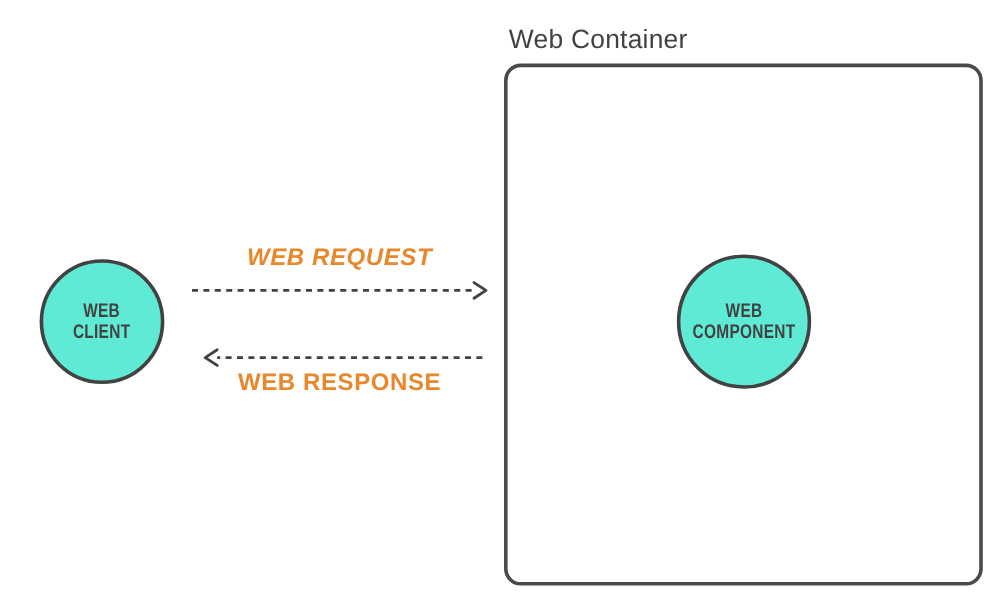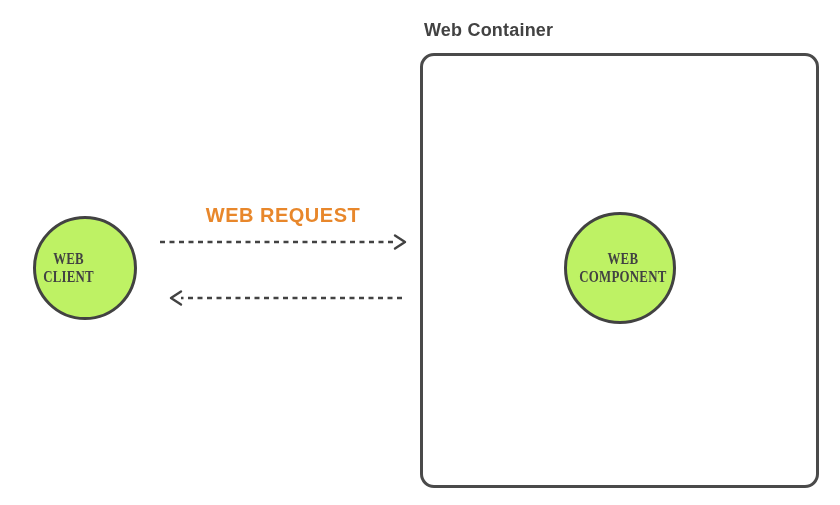--- a/index.html
+++ b/index.html
@@ -12,45 +12,45 @@
     position: relative;
     width: 840px;
     height: 505px;
     background: #ffffff;
     overflow: hidden;
   }
   .container-title {
     position: absolute;
     left: 424px;
     top: 20px;
-    font-size: 18px;
-    font-weight: bold;
+    font-size: 22px;
+    font-weight: normal;
     color: #424242;
     letter-spacing: 0.2px;
   }
   .container-box {
     position: absolute;
     left: 420px;
     top: 53px;
     width: 399px;
     height: 435px;
     border: 3px solid #4a4a4a;
     border-radius: 14px;
     box-sizing: border-box;
     background: #ffffff;
   }
   .node-circle {
     position: absolute;
     border: 3.5px solid #424242;
     border-radius: 50%;
     box-sizing: border-box;
-    background: #bef264;
+    background: #5eead4;
     display: flex;
     align-items: center;
-    font-family: Liberation Serif, serif;
+    justify-content: center;
   }
   .node-circle.client {
     left: 33px;
     top: 216px;
     width: 104px;
     height: 104px;
   }
   .node-circle.component {
     left: 564px;
     top: 212px;
@@ -77,21 +77,21 @@
   .flow-label {
     position: absolute;
     left: 160px;
     width: 246px;
     text-align: center;
     font-weight: bold;
     font-size: 20px;
     letter-spacing: 0.5px;
     white-space: nowrap;
   }
-  .flow-label.request  { top: 204px; color: #e8872b; }
+  .flow-label.request  { top: 204px; color: #e8872b; font-style: italic; }
   .flow-label.protocol { top: 261px; color: #1e87e5; letter-spacing: 2px; }
   .flow-label.response { top: 308px; color: #e8872b; }
 </style>
 </head>
 <body>
 
 <div class="canvas">
 
   <div class="container-title">Web Container</div>
 
@@ -106,20 +106,21 @@
 
     <g>
       <path d="M402 298 H 181" fill="none" stroke="#424242" stroke-width="2.4" stroke-dasharray="5,4.5" stroke-linecap="butt"></path>
       <path d="M181 291.5 L 171 298 L 181 304.5" fill="none" stroke="#424242" stroke-width="2.4" stroke-linecap="round" stroke-linejoin="round"></path>
     </g>
   </svg>
 
   <div class="flow-label request">WEB REQUEST</div>
 
 
+  <div class="flow-label response">WEB RESPONSE</div>
 
   <div class="node-circle client">
     <div class="node-label">
       <div>WEB</div>
       <div>CLIENT</div>
     </div>
   </div>
 
   <div class="node-circle component">
     <div class="node-label">

